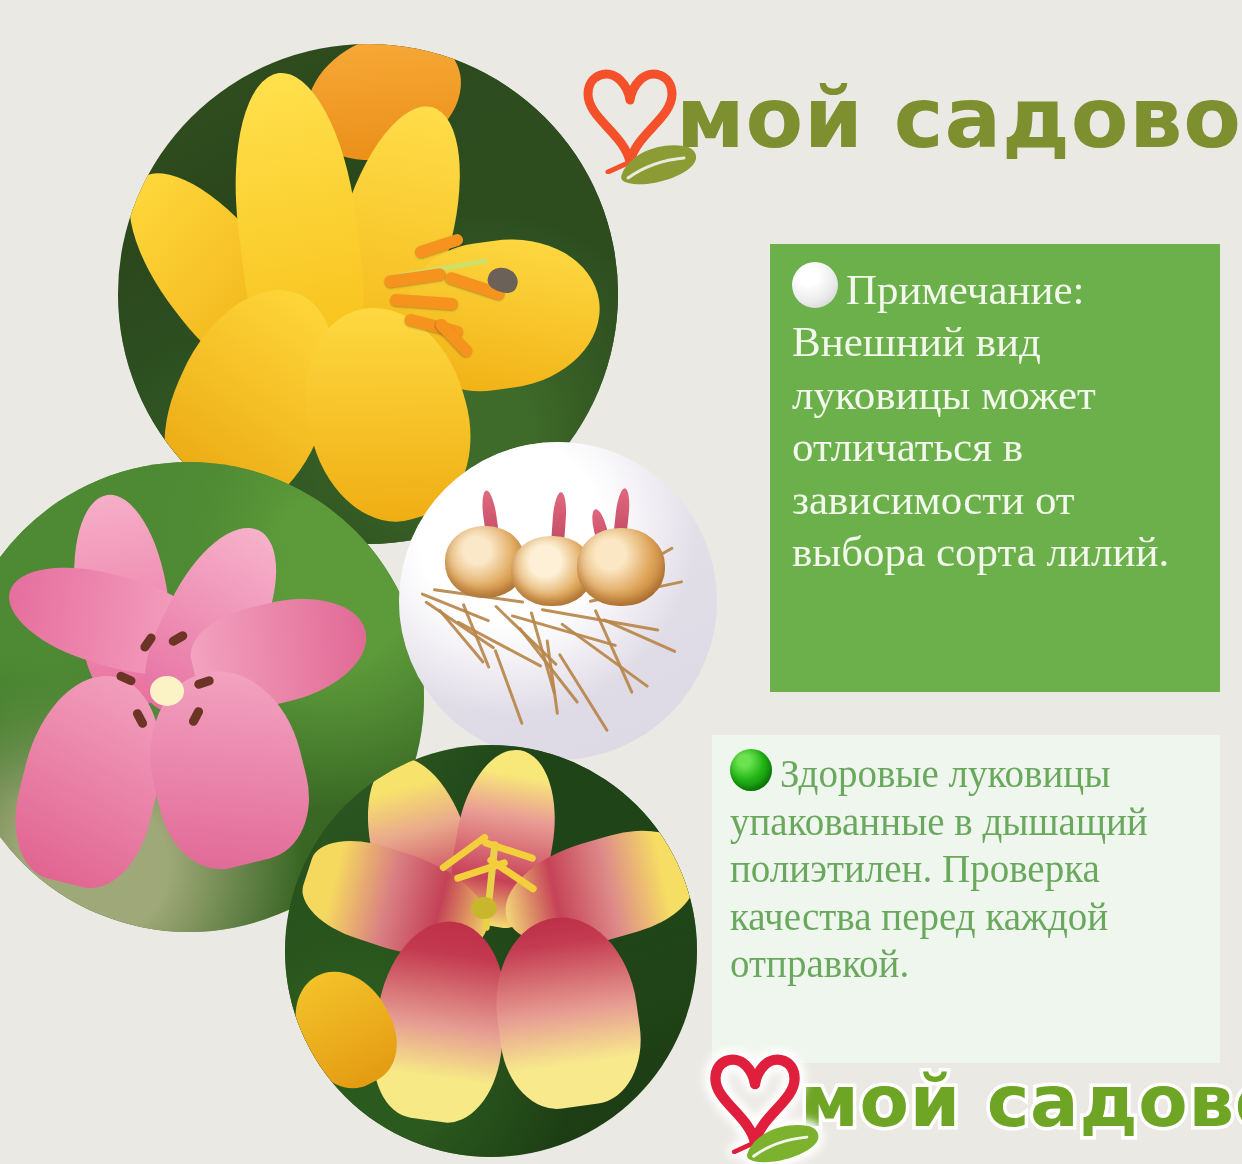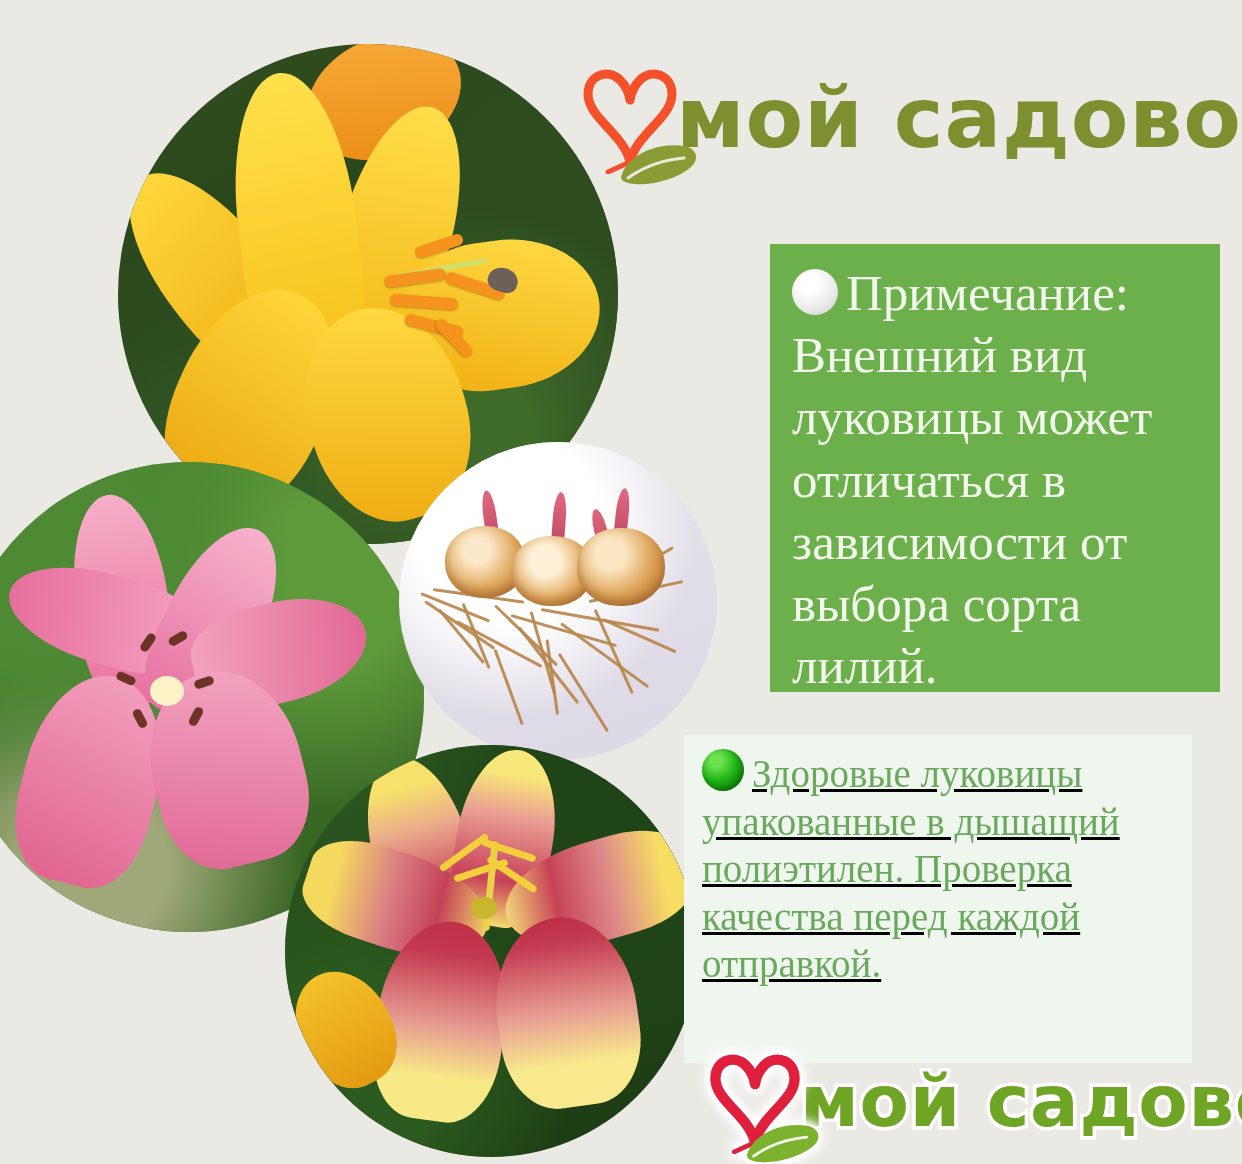--- a/index.html
+++ b/index.html
@@ -120,26 +120,26 @@
   }
   #logo-bottom .heart{filter:drop-shadow(0 0 5px #fff) drop-shadow(0 0 5px #fff) drop-shadow(0 0 4px #fff);}
 
   
   .note{position:absolute;box-sizing:border-box;}
   #note-green{
     left:770px;top:244px;width:450px;height:448px;
     background:#6cb04c;padding:18px 22px 10px 22px;
   }
   #note-green .note-text{
-    color:#f3f8ec;font-size:51px;line-height:1.22;
+    color:#f3f8ec;font-size:43px;line-height:1.22;
     font-family:"Liberation Serif", serif;
   }
   #note-mint{
-    left:684px;top:735px;width:508px;height:328px;
-    background:#eff6ee;padding:14px 16px 8px 18px;text-decoration:underline;
+    left:712px;top:735px;width:508px;height:328px;
+    background:#eff6ee;padding:14px 16px 8px 18px;
   }
   #note-mint .note-text{
     color:#6aa85e;font-size:39px;line-height:1.22;
     font-family:"Liberation Serif", serif;
   }
   .bullet{
     display:inline-block;vertical-align:-0.10em;
     width:46px;height:46px;border-radius:50%;margin-right:8px;
   }
   #bullet-white{

